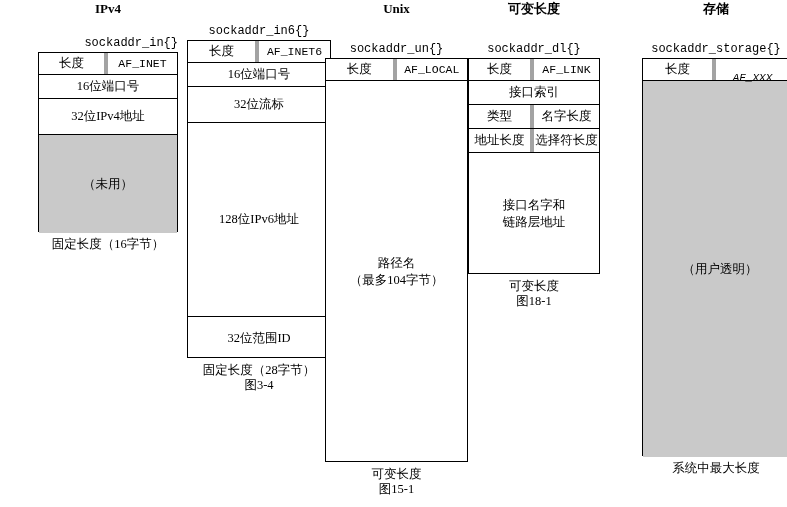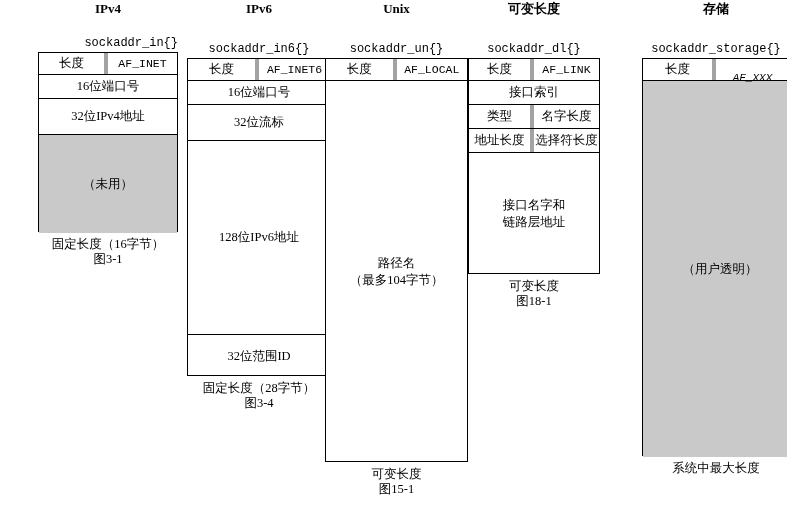--- a/index.html
+++ b/index.html
@@ -66,25 +66,23 @@
   <div class="box" style="width:140px;height:180px;">
     <div class="row" style="height:22px;">
       <span class="half left">长度</span>
       <span class="half mono">AF_INET</span>
     </div>
     <div class="row" style="height:24px;">16位端口号</div>
     <div class="row" style="height:36px;">32位IPv4地址</div>
     <div class="row gray noline big" style="height:98px;">（未用）</div>
   </div>
   <div class="caption" style="margin-top:5px;">固定长度（16字节）</div>
-  <div class="caption">图3-1</div>
 </div>
 
 <div class="col" style="left:187px;width:144px;">
-  <div class="col-title">IPv6</div>
   <div class="struct-name" style="margin-top:22px;">sockaddr_in6{}</div>
   <div class="box" style="width:144px;height:318px;">
     <div class="row" style="height:22px;">
       <span class="half left">长度</span>
       <span class="half mono">AF_INET6</span>
     </div>
     <div class="row" style="height:24px;">16位端口号</div>
     <div class="row" style="height:36px;">32位流标</div>
     <div class="row" style="height:194px;">128位IPv6地址</div>
     <div class="row noline" style="height:42px;">32位范围ID</div>

